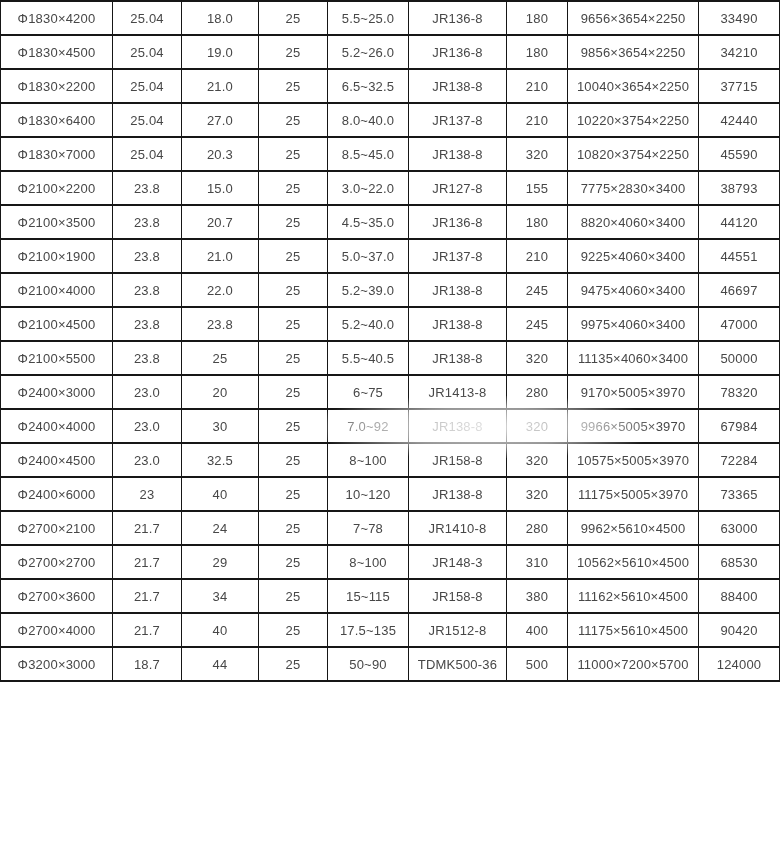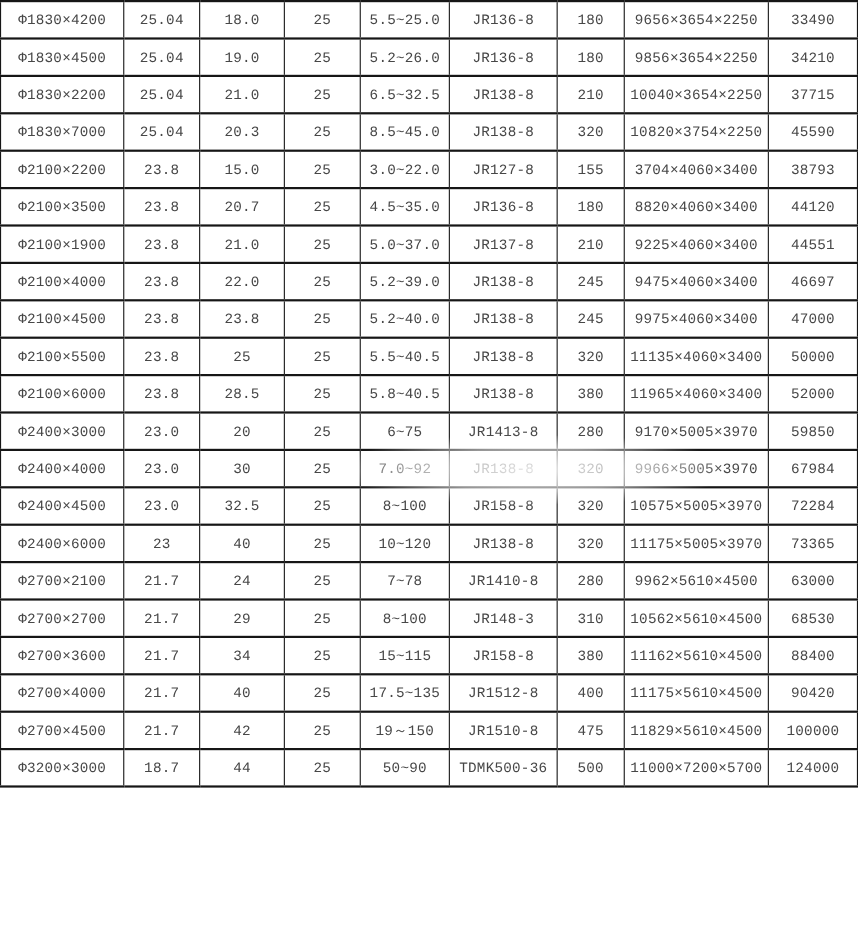--- a/index.html
+++ b/index.html
@@ -12,21 +12,21 @@
     width: 780px;
     height: 854px;
     background: #ffffff;
     overflow: hidden;
   }
   table.spec-table {
     border-collapse: collapse;
     table-layout: fixed;
     width: 779px;
     margin: 0;
-    font-family: Liberation Mono, monospace;
+    font-family: Liberation Sans, sans-serif;
     font-size: 13px;
     color: #474747;
   }
   table.spec-table td {
     border-left: 1px solid #161616;
     border-right: 1px solid #161616;
     border-top: 2px solid #161616;
     border-bottom: 2px solid #161616;
     text-align: center;
     vertical-align: middle;
@@ -94,39 +94,50 @@
           <td>25.04</td>
           <td>21.0</td>
           <td>25</td>
           <td>6.5~32.5</td>
           <td>JR138-8</td>
           <td>210</td>
           <td>10040×3654×2250</td>
           <td>37715</td>
         </tr>
         <tr>
+          <td>Φ1830×6400</td>
+          <td>25.04</td>
+          <td>27.0</td>
+          <td>25</td>
+          <td>8.0~40.0</td>
+          <td>JR137-8</td>
+          <td>210</td>
+          <td>10220×3754×2250</td>
+          <td>42440</td>
+        </tr>
+        <tr>
           <td>Φ1830×7000</td>
           <td>25.04</td>
           <td>20.3</td>
           <td>25</td>
           <td>8.5~45.0</td>
           <td>JR138-8</td>
           <td>320</td>
           <td>10820×3754×2250</td>
           <td>45590</td>
         </tr>
         <tr>
           <td>Φ2100×2200</td>
           <td>23.8</td>
           <td>15.0</td>
           <td>25</td>
           <td>3.0~22.0</td>
           <td>JR127-8</td>
           <td>155</td>
-          <td>3704×4060×3400</td>
+          <td>7775×2830×3400</td>
           <td>38793</td>
         </tr>
         <tr>
           <td>Φ2100×3500</td>
           <td>23.8</td>
           <td>20.7</td>
           <td>25</td>
           <td>4.5~35.0</td>
           <td>JR136-8</td>
           <td>180</td>
@@ -171,40 +182,29 @@
           <td>23.8</td>
           <td>25</td>
           <td>25</td>
           <td>5.5~40.5</td>
           <td>JR138-8</td>
           <td>320</td>
           <td>11135×4060×3400</td>
           <td>50000</td>
         </tr>
         <tr>
-          <td>Φ2100×6000</td>
-          <td>23.8</td>
-          <td>28.5</td>
-          <td>25</td>
-          <td>5.8~40.5</td>
-          <td>JR138-8</td>
-          <td>380</td>
-          <td>11965×4060×3400</td>
-          <td>52000</td>
-        </tr>
-        <tr>
           <td>Φ2400×3000</td>
           <td>23.0</td>
           <td>20</td>
           <td>25</td>
           <td>6~75</td>
           <td>JR1413-8</td>
           <td>280</td>
           <td>9170×5005×3970</td>
-          <td>59850</td>
+          <td>78320</td>
         </tr>
         <tr>
           <td>Φ2400×4000</td>
           <td>23.0</td>
           <td>30</td>
           <td>25</td>
           <td>7.0~92</td>
           <td>JR138-8</td>
           <td>320</td>
           <td>9966×5005×3970</td>
@@ -268,31 +268,20 @@
         <tr>
           <td>Φ2700×4000</td>
           <td>21.7</td>
           <td>40</td>
           <td>25</td>
           <td>17.5~135</td>
           <td>JR1512-8</td>
           <td>400</td>
           <td>11175×5610×4500</td>
           <td>90420</td>
-        </tr>
-        <tr>
-          <td>Φ2700×4500</td>
-          <td>21.7</td>
-          <td>42</td>
-          <td>25</td>
-          <td>19～150</td>
-          <td>JR1510-8</td>
-          <td>475</td>
-          <td>11829×5610×4500</td>
-          <td>100000</td>
         </tr>
         <tr>
           <td>Φ3200×3000</td>
           <td>18.7</td>
           <td>44</td>
           <td>25</td>
           <td>50~90</td>
           <td>TDMK500-36</td>
           <td>500</td>
           <td>11000×7200×5700</td>

